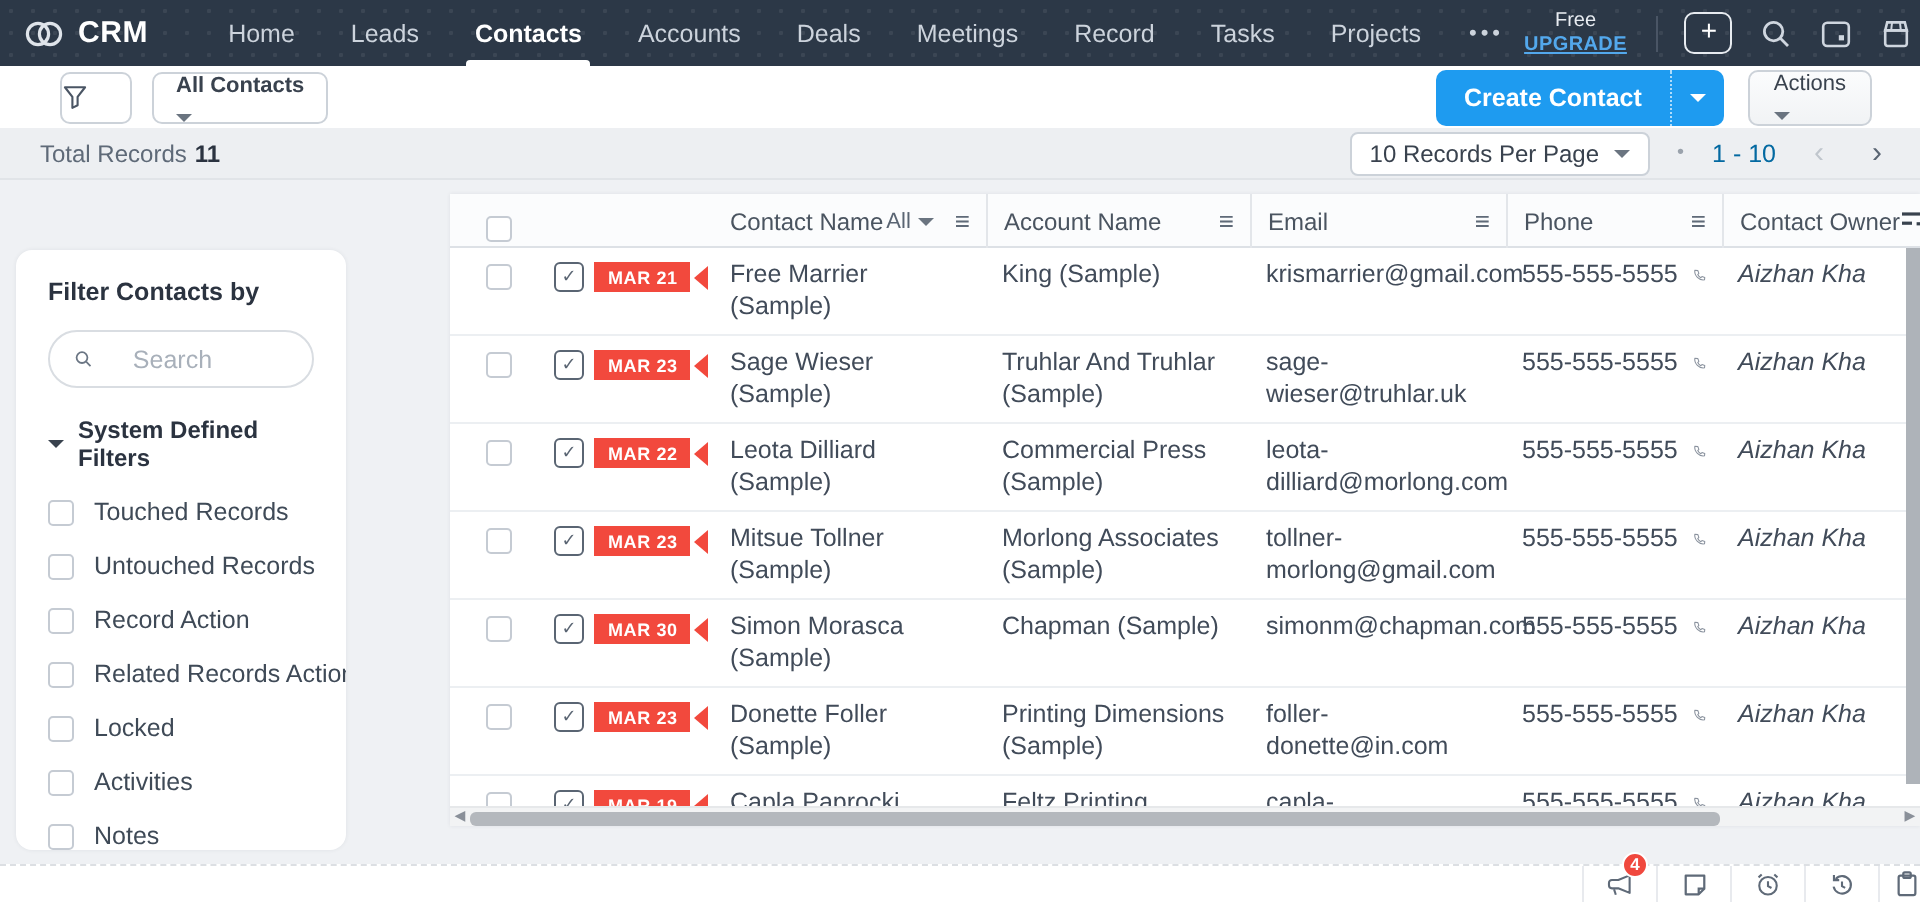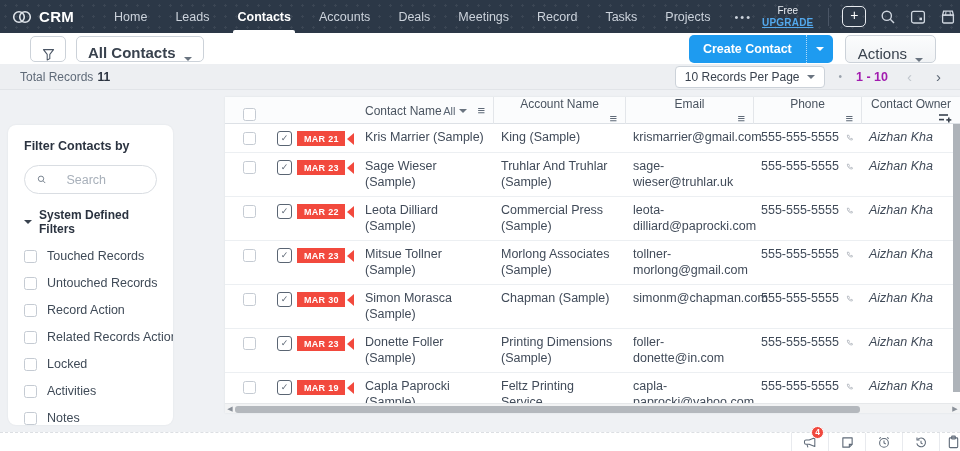--- a/index.html
+++ b/index.html
@@ -28,21 +28,21 @@
     cursor:pointer; letter-spacing:.2px; }
   .nav-divider { width:1px; height:18px; background:#4a5565; }
   .quick-add { width:24px; height:21px; border:1.6px solid #e7ebf0; border-radius:5px;
     color:#fff; font-size:14px; line-height:17px; text-align:center; cursor:pointer; }
   .nav-ico { width:17px; height:17px; display:flex; align-items:center; justify-content:center;
     cursor:pointer; color:#cfd6df; font-size:15px; }
 
   
   .toolbar { height:31px; background:#fff; display:flex; align-items:center; padding:0 24px 0 30px; gap:10px; }
   .btn { border:1px solid #ccd2d9; background:#fff; border-radius:5px; height:26px;
-    display:inline-flex; align-items:flex-end; font-size:15px; color:#39424e; cursor:pointer; }
+    display:inline-flex; align-items:flex-start; font-size:11px; color:#39424e; cursor:pointer;flex-direction:column; }
   .filter-btn { width:36px; justify-content:center; }
   .view-btn { padding:0 11px; font-weight:bold; gap:8px; }
   .caret { width:0; height:0; border-left:4px solid transparent; border-right:4px solid transparent;
     border-top:4.5px solid #6a7480; display:inline-block; }
   .toolbar-right { margin-left:auto; display:flex; gap:12px; }
   .create-btn { display:inline-flex; height:28px; border-radius:5px; overflow:hidden; cursor:pointer; }
   .create-main { background:var(--blue); color:#fff; font-size:12.5px; font-weight:bold;
     display:flex; align-items:center; padding:0 14px; }
   .create-caret { background:var(--blue); border-left:1px dotted rgba(255,255,255,.65);
     display:flex; align-items:center; padding:0 9px; }
@@ -50,21 +50,21 @@
   .actions-btn { padding:0 12px; gap:8px; height:28px; background:linear-gradient(#fbfcfd,#f1f3f5); }
 
   
   .statusbar { height:26px; background:#edeff2; border-bottom:1px solid #e1e4e8;
     display:flex; align-items:center; padding:0 14px 0 20px; font-size:12px; color:#5f6a78; }
   .total-val { font-weight:bold; color:#2b3340; margin-left:4px; }
   .statusbar-right { margin-left:auto; display:flex; align-items:center; gap:14px; }
   .perpage { background:#fff; border:1px solid #ccd2d9; border-radius:4px; height:22px;
     display:inline-flex; align-items:center; gap:7px; padding:0 9px; font-size:12px; color:#39424e; cursor:pointer; }
   .dot-sep { color:#9aa2ac; font-size:10px; }
-  .range { color:#a21caf; font-size:12.5px;font-weight:bold; }
+  .range { color:#0369a1; font-size:12.5px; }
   .pg-chev { font-size:15px; color:#5a6573; cursor:pointer; padding:0 5px; }
   .pg-chev.disabled { color:#c0c6cd; }
 
   
   .content { position:absolute; top:90px; left:0; right:0; bottom:19px; }
   .card { background:#fff; border-radius:8px; box-shadow:0 0 2px rgba(40,50,60,.08); }
 
   .sidebar { position:absolute; left:8px; top:7px; width:165px; bottom:7px; padding:14px 16px; overflow:hidden;margin-top:28px; }
   .sb-title { font-size:12.5px; font-weight:bold; color:#2b3340; margin-bottom:12px; }
   .sb-search { display:flex; align-items:center; gap:20px; border:1px solid #d9dde2; border-radius:15px;
@@ -80,21 +80,21 @@
   .filter-label { font-size:12.5px; color:#3f4a57; white-space:nowrap; }
 
   
   .tablewrap { position:absolute; left:225px; top:7px; right:0; height:316px; background:#fff;
     box-shadow:0 0 2px rgba(40,50,60,.08); display:flex; flex-direction:column; }
   .tgrid { display:grid; grid-template-columns:48px 84px 136px 132px 128px 108px 1fr; }
   .thead { height:27px; background:#fbfcfd; border-bottom:1px solid #dde1e6; align-items:center;
     font-size:12px; color:#4a5460; flex:0 0 27px; }
   .th { display:flex; align-items:center; height:27px; padding:0 8px; position:relative; overflow:hidden;
     white-space:nowrap; }
-  .th.sep { border-left:1px solid #e3e6ea;flex-direction:column; }
+  .th.sep { border-left:1px solid #e3e6ea; }
   .th-label { cursor:pointer; }
   .th-all { margin-left:auto; display:flex; align-items:center; gap:4px; font-size:11px; color:#5a6573;
     cursor:pointer; }
   .burger { margin-left:auto; color:#5f6a78; font-size:13px; cursor:pointer; }
   .th-all + .burger { margin-left:10px; }
   .colset { margin-left:auto; cursor:pointer; flex:0 0 auto; }
 
   .tbody { flex:1 1 auto; overflow:hidden; position:relative; }
   .trow { border-bottom:1px solid #eceff2; font-size:12.5px; color:#414b59; align-items:flex-start; }
   .td { padding:6px 8px; line-height:15.5px; }
@@ -325,21 +325,21 @@
     <div class="tbody" id="table-body">
       <div class="vscroll"></div>
     <div class="tgrid trow">
           <div class="td c-check">
             <span class="cb"></span>
           </div>
           <div class="c-flag">
             <span class="task-ico">✓</span>
             <span class="ribbon">MAR 21</span>
           </div>
-          <div class="td c-name">Kris Marrier (Sample)</div>
+          <div class="td c-name">Free Marrier (Sample)</div>
           <div class="td pre">King (Sample)</div>
           <div class="td pre">krismarrier@gmail.com</div>
           <div class="td c-phone">
             <span>555-555-5555</span>
             <svg width="13" height="13" viewBox="0 0 16 16">
               <path d="M3.2 2.6c-.5 2.9.7 5.9 2.8 8s5.1 3.3 8 2.8l.3-2.6-3.1-1.1-1.3 1.3c-1.5-.8-2.7-2-3.5-3.5l1.3-1.3-1.1-3.1z" fill="none" stroke="#8a929e" stroke-width="1.2" stroke-linejoin="round"></path>
             </svg>
           </div>
           <div class="td c-owner">
             <span>Aizhan Kha</span>
@@ -370,21 +370,21 @@
         <div class="tgrid trow">
           <div class="td c-check">
             <span class="cb"></span>
           </div>
           <div class="c-flag">
             <span class="task-ico">✓</span>
             <span class="ribbon">MAR 22</span>
           </div>
           <div class="td c-name">Leota Dilliard (Sample)</div>
           <div class="td pre">Commercial Press (Sample)</div>
-          <div class="td pre">leota-dilliard@paprocki.com</div>
+          <div class="td pre">leota-dilliard@morlong.com</div>
           <div class="td c-phone">
             <span>555-555-5555</span>
             <svg width="13" height="13" viewBox="0 0 16 16">
               <path d="M3.2 2.6c-.5 2.9.7 5.9 2.8 8s5.1 3.3 8 2.8l.3-2.6-3.1-1.1-1.3 1.3c-1.5-.8-2.7-2-3.5-3.5l1.3-1.3-1.1-3.1z" fill="none" stroke="#8a929e" stroke-width="1.2" stroke-linejoin="round"></path>
             </svg>
           </div>
           <div class="td c-owner">
             <span>Aizhan Kha</span>
           </div>
         </div>

